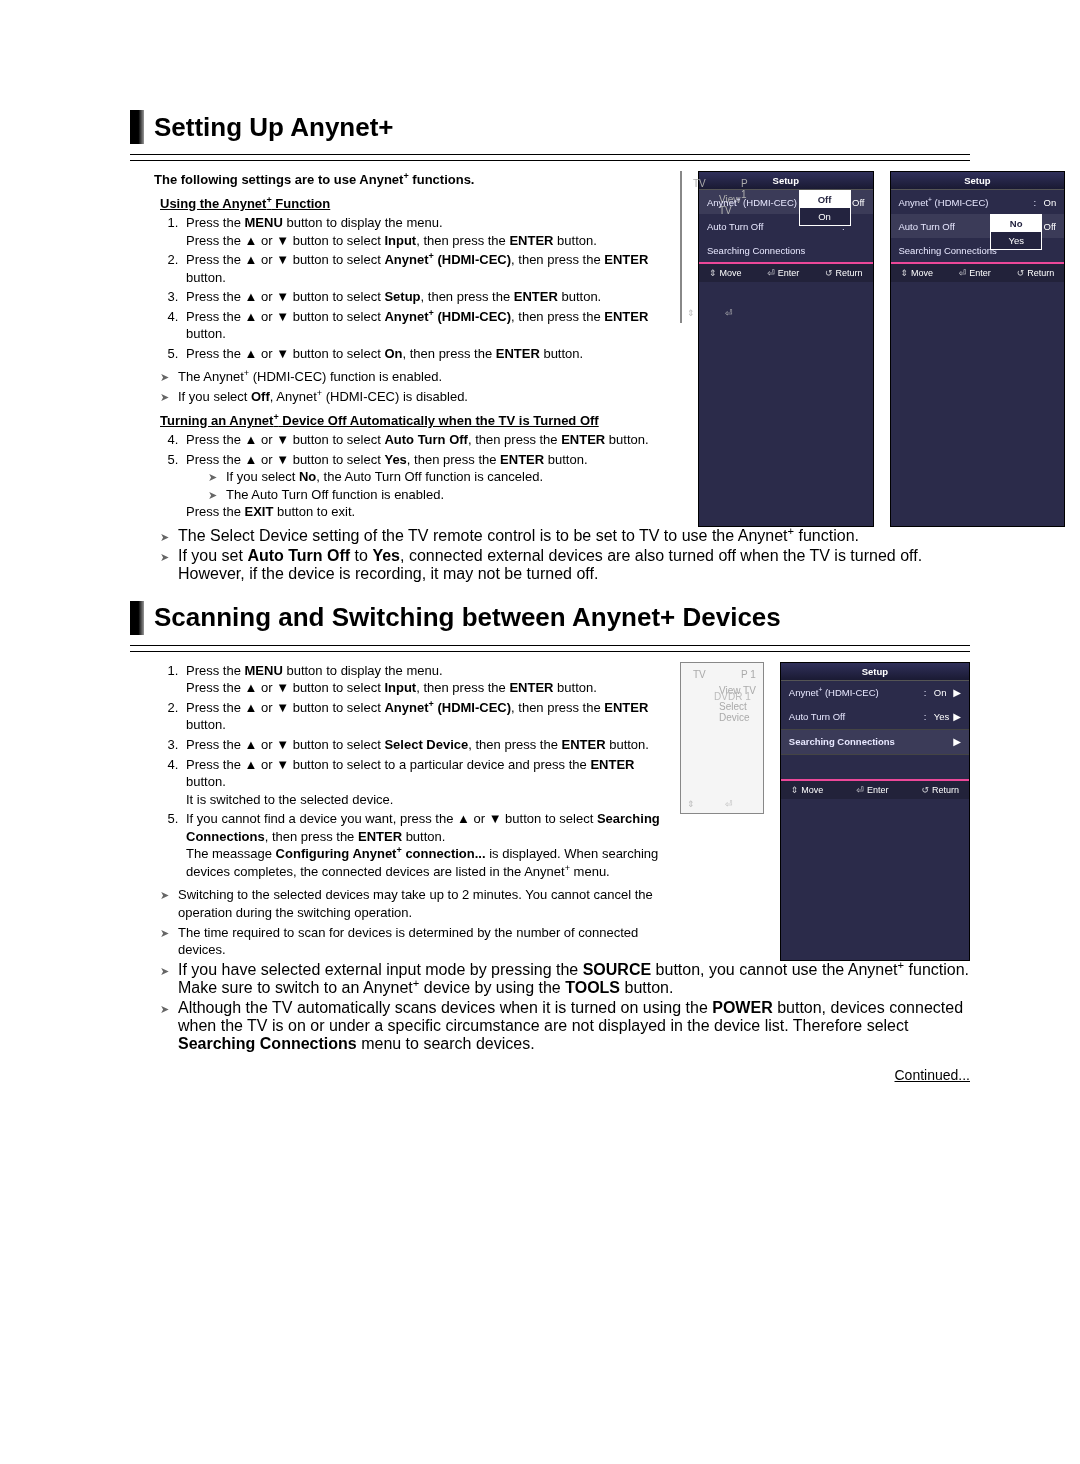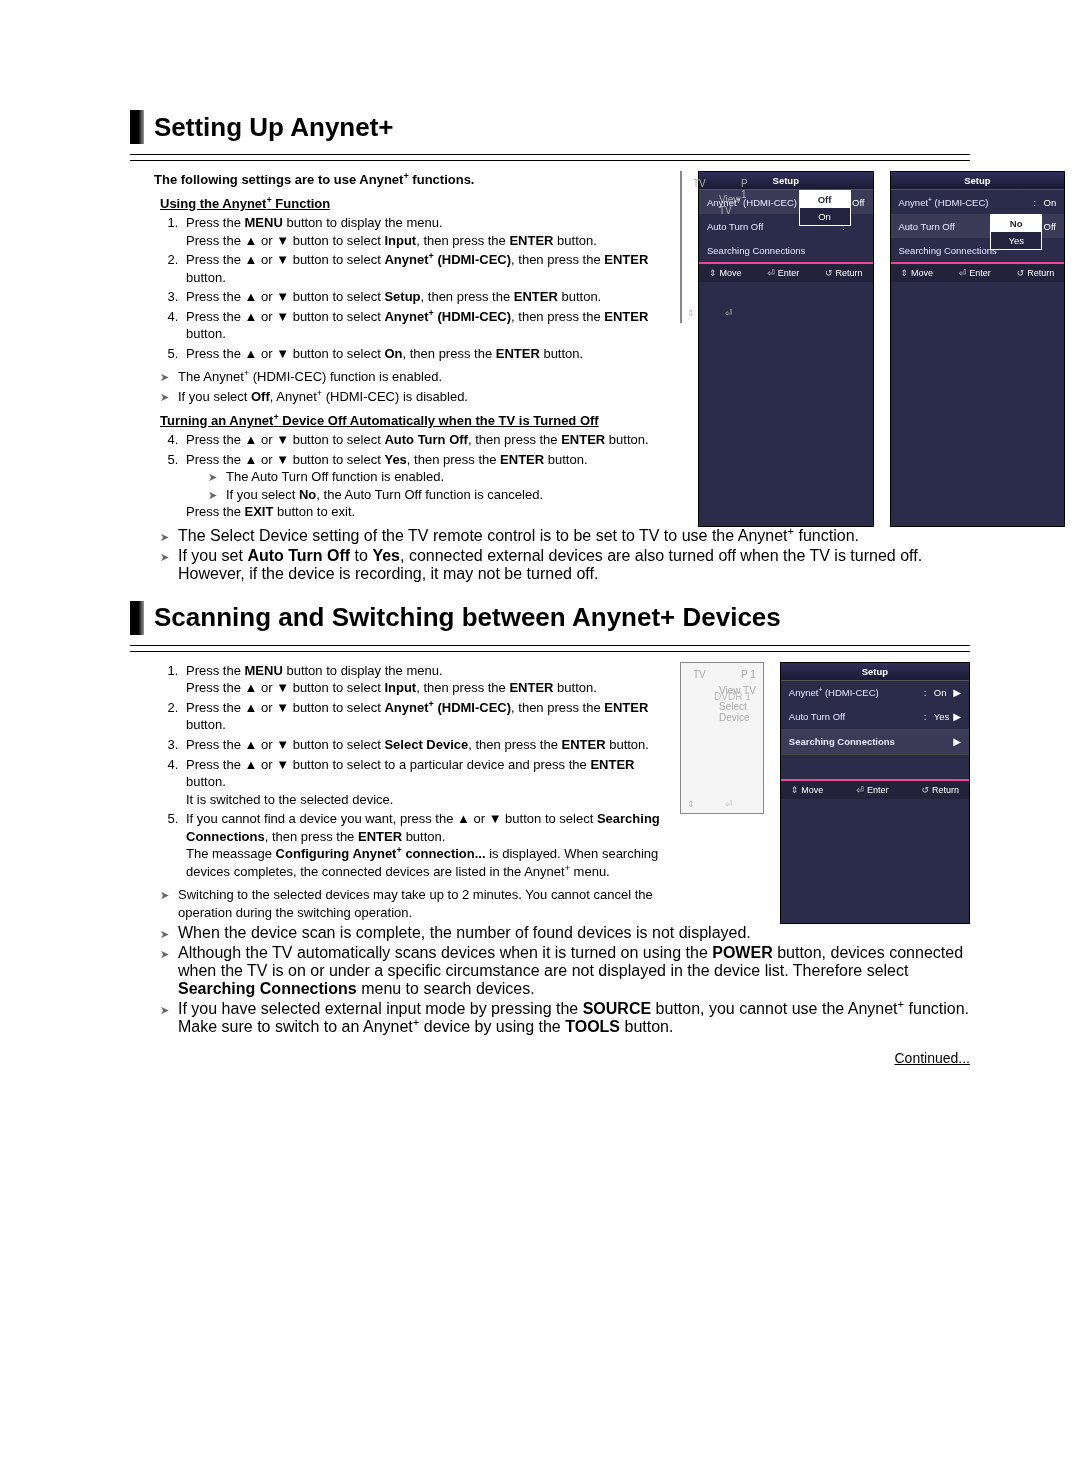--- a/index.html
+++ b/index.html
@@ -222,25 +222,25 @@
           <span class="tri"></span>
           <span>If you select <b>Off</b>, Anynet<sup>+</sup> (HDMI-CEC) is disabled.</span>
         </div>
 
       <p class="sub-head bold under">Turning an Anynet<sup>+</sup> Device Off Automatically when the TV is Turned Off</p>
       <ol class="steps" start="4">
         <li>Press the ▲ or ▼ button to select <b>Auto Turn Off</b>, then press the <b>ENTER</b> button.</li>
         <li>Press the ▲ or ▼ button to select <b>Yes</b>, then press the <b>ENTER</b> button.
           <div class="sub-note">
               <span class="tri"></span>
-              <span>The Auto Turn Off function is enabled.</span>
+              <span>If you select <b>No</b>, the Auto Turn Off function is canceled.</span>
             </div>
           <div class="sub-note">
               <span class="tri"></span>
-              <span>If you select <b>No</b>, the Auto Turn Off function is canceled.</span>
+              <span>The Auto Turn Off function is enabled.</span>
             </div>
           Press the <b>EXIT</b> button to exit.
         </li>
       </ol>
     </div>
 
     <div class="fig-col">
 
       <div class="osd tv-menu">
         <span class="line1">TV</span>
@@ -324,20 +324,24 @@
         <li>Press the <b>MENU</b> button to display the menu.<br>Press the ▲ or ▼ button to select <b>Input</b>, then press the <b>ENTER</b> button.</li>
         <li>Press the ▲ or ▼ button to select <b>Anynet<sup>+</sup> (HDMI-CEC)</b>, then press the <b>ENTER</b> button.</li>
         <li>Press the ▲ or ▼ button to select <b>Select Device</b>, then press the <b>ENTER</b> button.</li>
         <li>Press the ▲ or ▼ button to select to a particular device and press the <b>ENTER</b> button.<br>It is switched to the selected device.</li>
         <li>If you cannot find a device you want, press the ▲ or ▼ button to select <b>Searching Connections</b>, then press the <b>ENTER</b> button.<br>The meassage <b>Configuring Anynet<sup>+</sup> connection...</b> is displayed. When searching devices completes, the connected devices are listed in the Anynet<sup>+</sup> menu.</li>
       </ol>
       <div class="note-line">
           <span class="tri"></span>
           <span>Switching to the selected devices may take up to 2 minutes. You cannot cancel the operation during the switching operation.</span>
         </div>
+      <div class="note-line">
+          <span class="tri"></span>
+          <span>The time required to scan for devices is determined by the number of connected devices.</span>
+        </div>
     </div>
 
     <div class="fig-col">
 
       <div class="osd tv-menu">
         <span class="line1">TV</span>
         <span class="line2">P 1</span>
         <span class="line3">View TV</span>
         <span class="line4">Select Device</span>
         <span class="device-label">DVDR 1</span>
@@ -368,25 +372,21 @@
           <span class="foot-move">Move</span>
           <span class="foot-enter">Enter</span>
           <span class="foot-return">Return</span>
         </div>
       </div>
     </div>
   </div>
 
   <div class="note-line">
       <span class="tri"></span>
-      <span>When the device scan is complete, the number of found devices is not displayed.</span>
+      <span>If you have selected external input mode by pressing the <b>SOURCE</b> button, you cannot use the Anynet<sup>+</sup> function. Make sure to switch to an Anynet<sup>+</sup> device by using the <b>TOOLS</b> button.</span>
     </div>
   <div class="note-line">
       <span class="tri"></span>
       <span>Although the TV automatically scans devices when it is turned on using the <b>POWER</b> button, devices connected when the TV is on or under a specific circumstance are not displayed in the device list. Therefore select <b>Searching Connections</b> menu to search devices.</span>
     </div>
-  <div class="note-line">
-      <span class="tri"></span>
-      <span>If you have selected external input mode by pressing the <b>SOURCE</b> button, you cannot use the Anynet<sup>+</sup> function. Make sure to switch to an Anynet<sup>+</sup> device by using the <b>TOOLS</b> button.</span>
-    </div>
 
   <div class="continued">Continued...</div>
 </div>
 
 </body></html>

